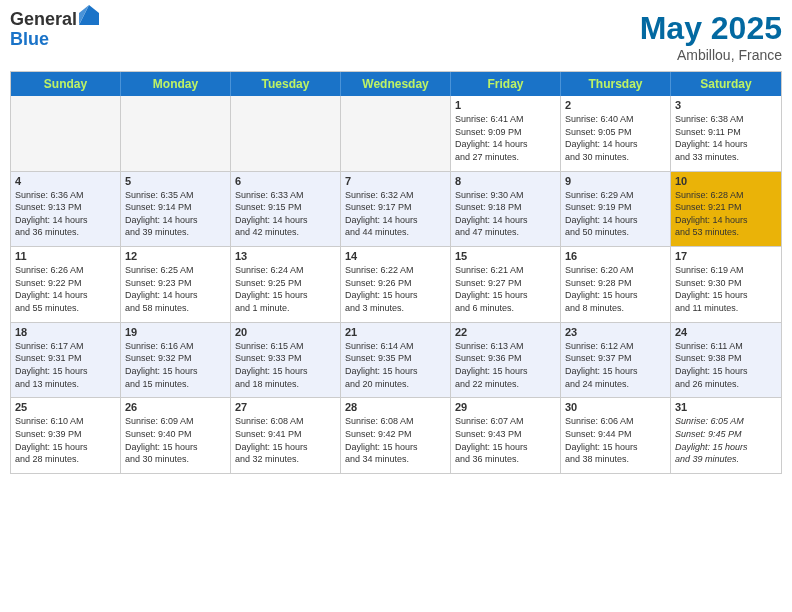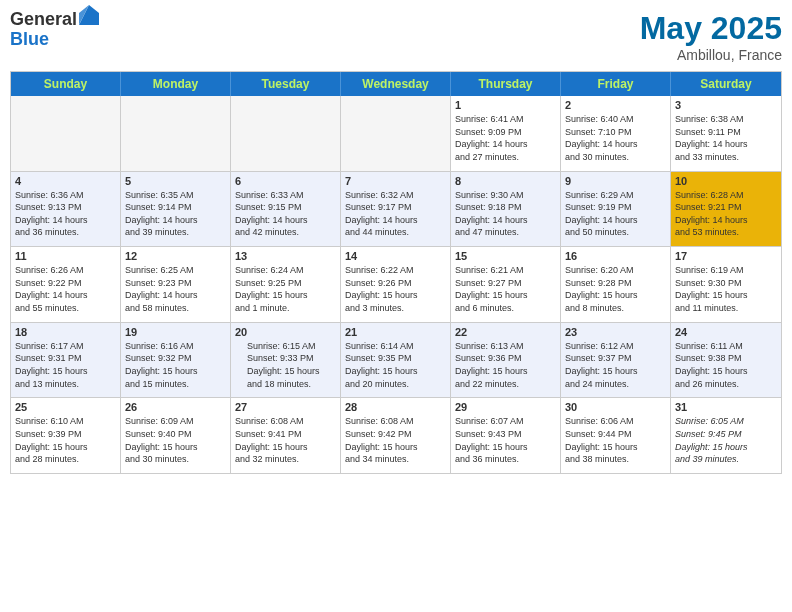--- a/index.html
+++ b/index.html
@@ -149,41 +149,41 @@
       <div class="location">Ambillou, France</div>
     </div>
   </div>
 
   <div class="calendar">
     <div class="cal-header">
     <div class="cal-header-cell">Sunday</div>
         <div class="cal-header-cell">Monday</div>
         <div class="cal-header-cell">Tuesday</div>
         <div class="cal-header-cell">Wednesday</div>
+        <div class="cal-header-cell">Friday</div>
         <div class="cal-header-cell">Thursday</div>
-        <div class="cal-header-cell">Friday</div>
         <div class="cal-header-cell">Saturday</div>
       </div>
     <div class="cal-body">
     <div class="cal-row">
           <div class="cal-cell empty"></div>
           <div class="cal-cell empty"></div>
           <div class="cal-cell empty"></div>
           <div class="cal-cell empty"></div>
           <div class="cal-cell">
             <div class="day-num">1</div>
             <div class="day-info" style="white-space: pre-line;">Sunrise: 6:41 AM
 Sunset: 9:09 PM
 Daylight: 14 hours
 and 27 minutes.</div>
           </div>
           <div class="cal-cell">
             <div class="day-num">2</div>
             <div class="day-info" style="white-space: pre-line;">Sunrise: 6:40 AM
-Sunset: 7:10 PM
+Sunset: 9:05 PM
 Daylight: 14 hours
 and 30 minutes.</div>
           </div>
           <div class="cal-cell">
             <div class="day-num">3</div>
             <div class="day-info" style="white-space: pre-line;">Sunrise: 6:38 AM
 Sunset: 9:11 PM
 Daylight: 14 hours
 and 33 minutes.</div>
           </div>
@@ -300,21 +300,21 @@
           </div>
           <div class="cal-cell alt-row" style="background: rgb(237, 241, 251);">
             <div class="day-num">19</div>
             <div class="day-info" style="white-space: pre-line;">Sunrise: 6:16 AM
 Sunset: 9:32 PM
 Daylight: 15 hours
 and 15 minutes.</div>
           </div>
           <div class="cal-cell alt-row" style="background: rgb(237, 241, 251);">
             <div class="day-num">20</div>
-            <div class="day-info" style="white-space: pre-line; margin-left: 12px;">Sunrise: 6:15 AM
+            <div class="day-info" style="white-space: pre-line;">Sunrise: 6:15 AM
 Sunset: 9:33 PM
 Daylight: 15 hours
 and 18 minutes.</div>
           </div>
           <div class="cal-cell alt-row" style="background: rgb(237, 241, 251);">
             <div class="day-num">21</div>
             <div class="day-info" style="white-space: pre-line;">Sunrise: 6:14 AM
 Sunset: 9:35 PM
 Daylight: 15 hours
 and 20 minutes.</div>

